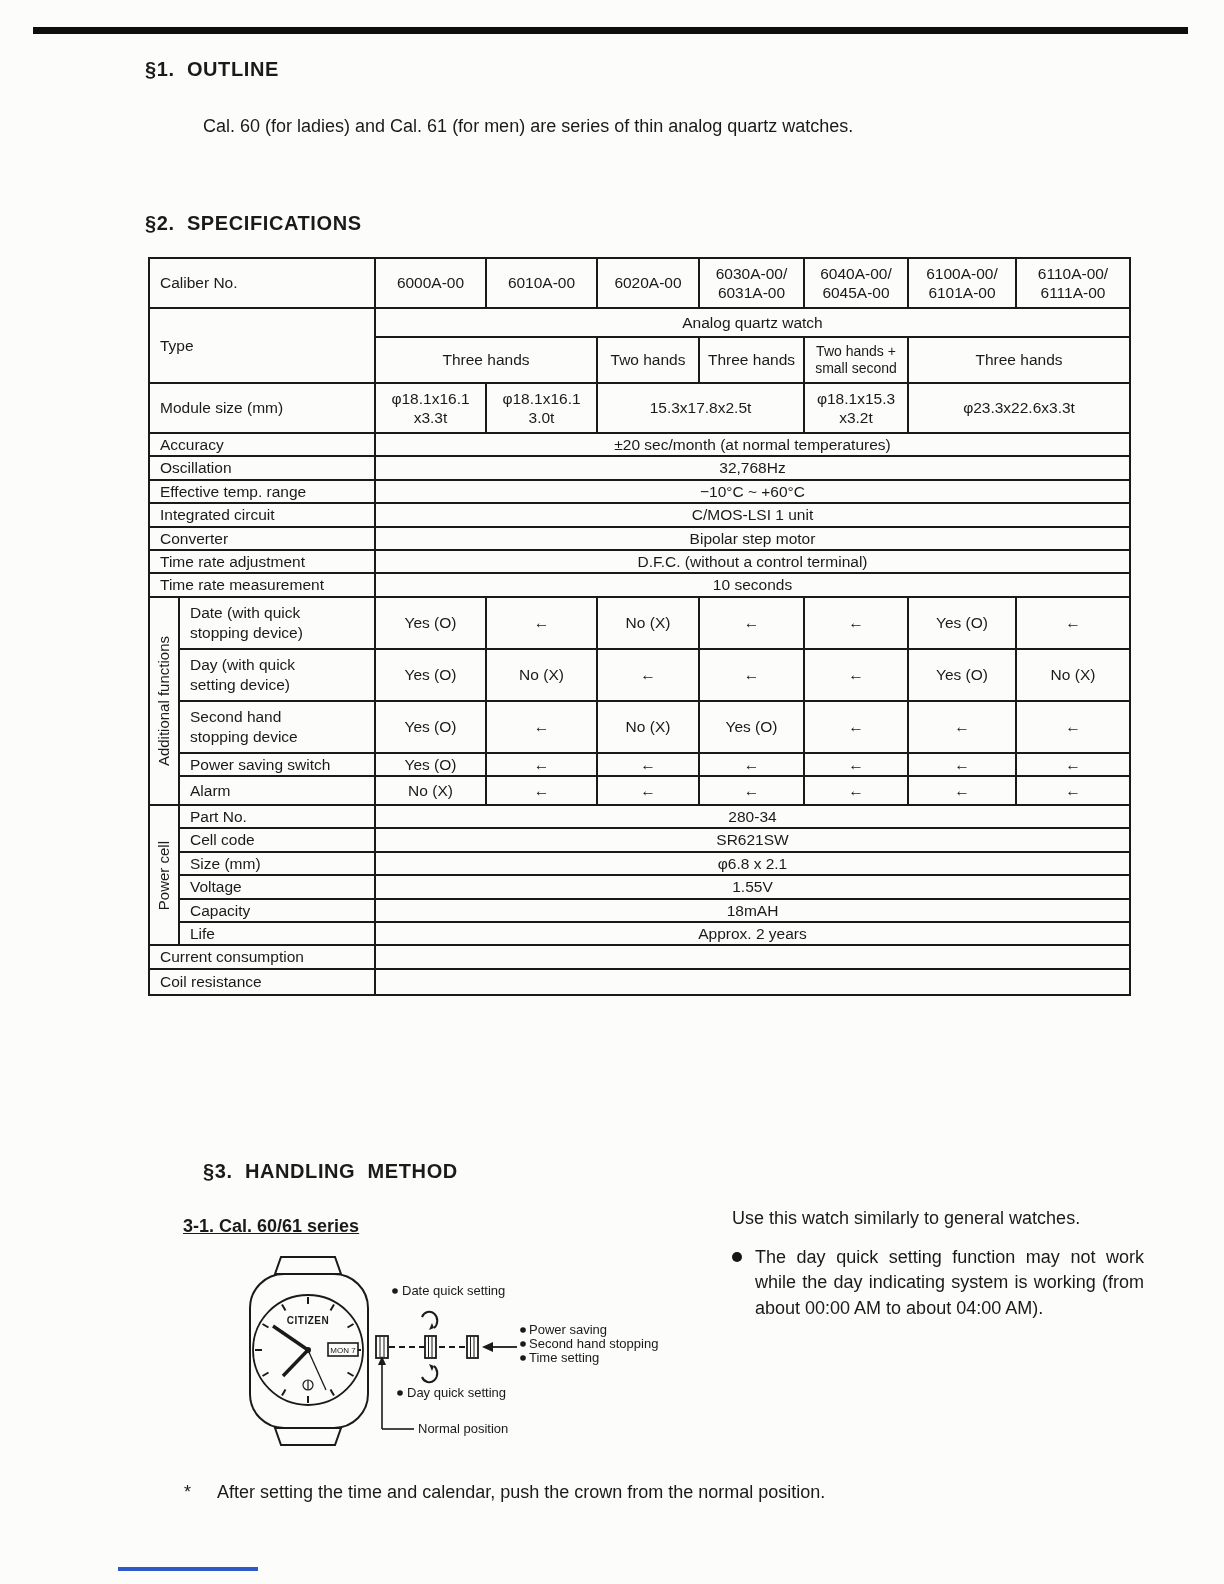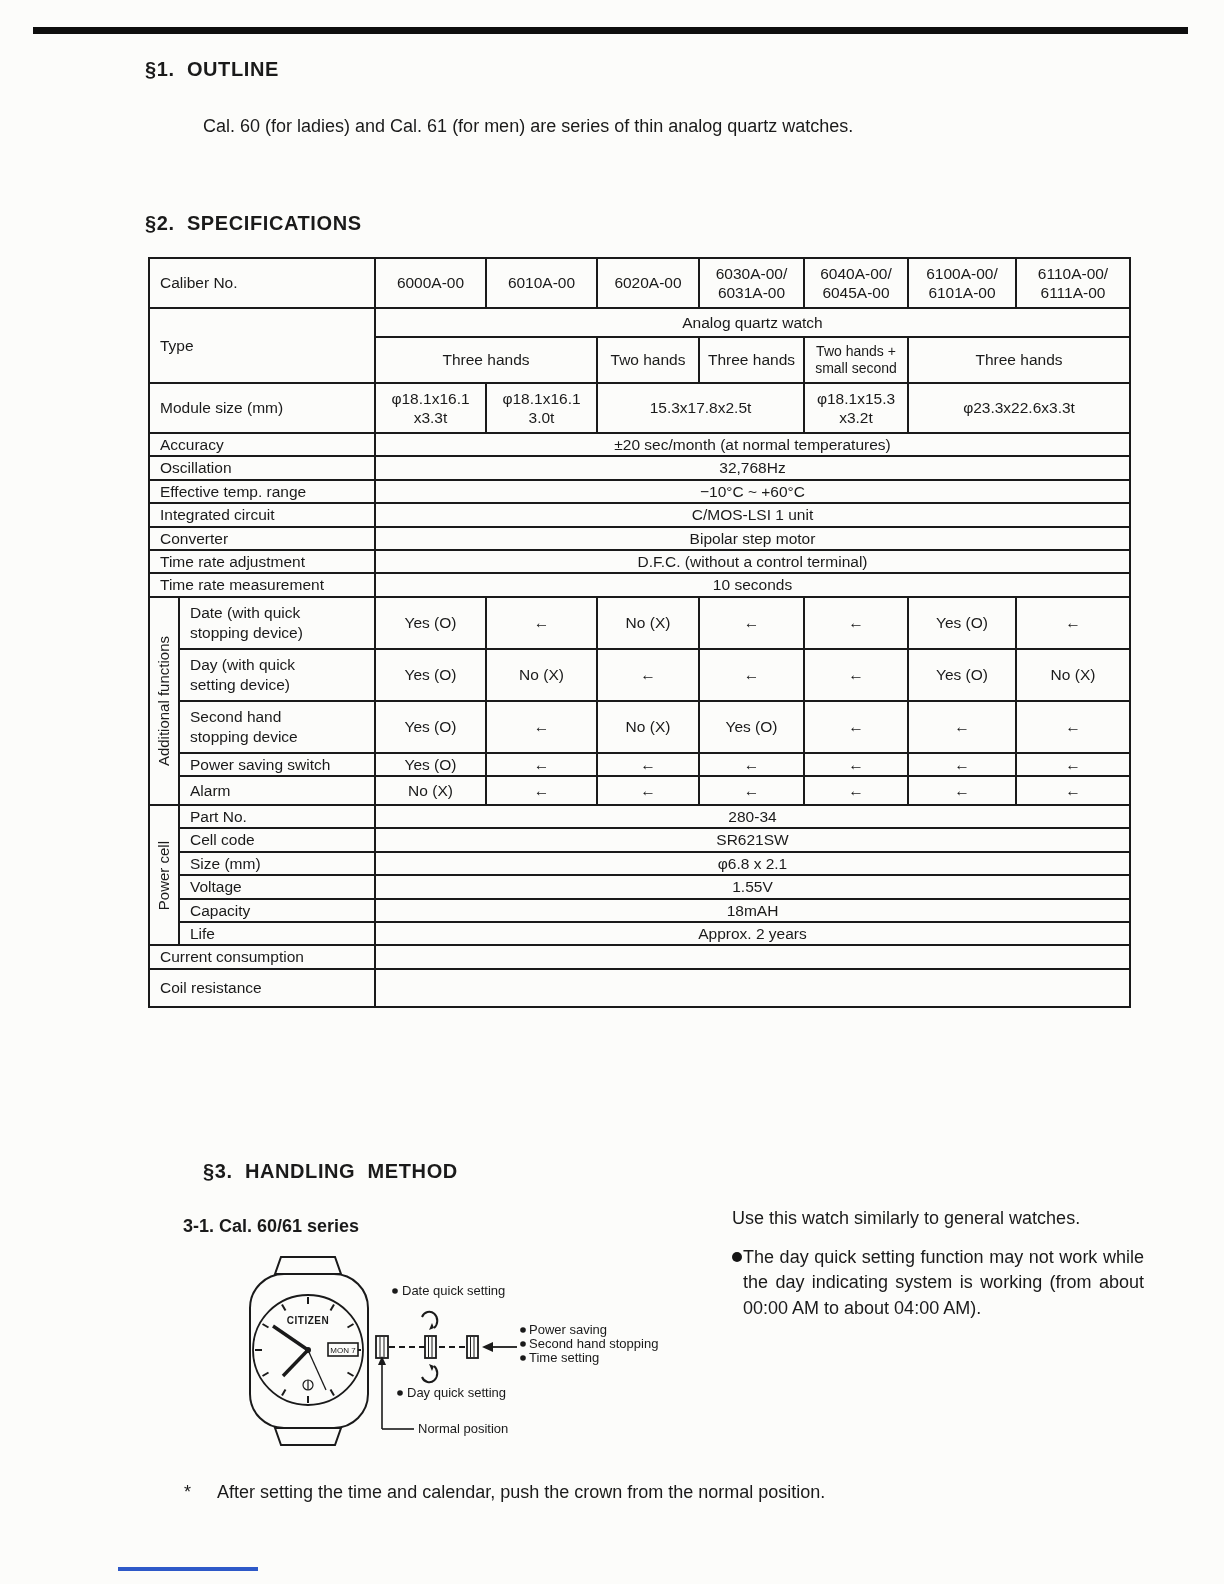--- a/index.html
+++ b/index.html
@@ -29,29 +29,29 @@
   }
   .spec .lab { text-align:left; padding-left:10px; }
   .spec .ctr { text-align:center; }
   .pre { white-space:pre-line; }
   .sm { font-size:14px !important; }
   .vcell { padding:0 !important; text-align:center; }
   .vtext { writing-mode:vertical-rl; transform:rotate(180deg); white-space:nowrap; margin:0 auto; font-size:15px; }
   td.arrow { font-size:21px; line-height:1; padding-bottom:4px; }
   tr.rh50>td{height:50px} tr.rh27>td{height:29px} tr.rh46>td{height:46px}
   tr.rh30>td{height:18px} tr.rh52>td{height:52px} tr.rh31>td{height:15px}
-  tr.rh29>td{height:29px} tr.rh38>td{height:38px}
+  tr.rh29>td{height:29px} tr.rh38>td{height:26px}
 
   
-  #s3-sub { position:absolute; left:183px; top:1216px; font-size:18px; font-weight:bold; }
+  #s3-sub { position:absolute; left:183px; top:1216px; font-size:18px; font-weight:bold;text-decoration:underline; }
   .watch-svg { position:absolute; left:228px; top:1244px; }
   svg text { font-family:"Liberation Sans", sans-serif; fill:#1a1a1a; }
   .s3-right { position:absolute; left:732px; top:1206px; width:412px; font-size:18px; }
   .s3-right .intro { line-height:1.35; }
-  .note { display:flex; gap:1px; margin-top:15px; }
+  .note { display:flex; gap:13px; margin-top:15px; }
   .note .dot { width:10px; height:10px; border-radius:50%; background:#151515; margin-top:7px; flex:none; }
   .note-text { text-align:justify; line-height:1.4; }
   .footnote { position:absolute; left:184px; top:1482px; font-size:18px; }
   .fn-star { margin-right:22px; }
 </style>
 </head>
 <body>
 
 <div class="page">
   <div class="top-rule"></div>

